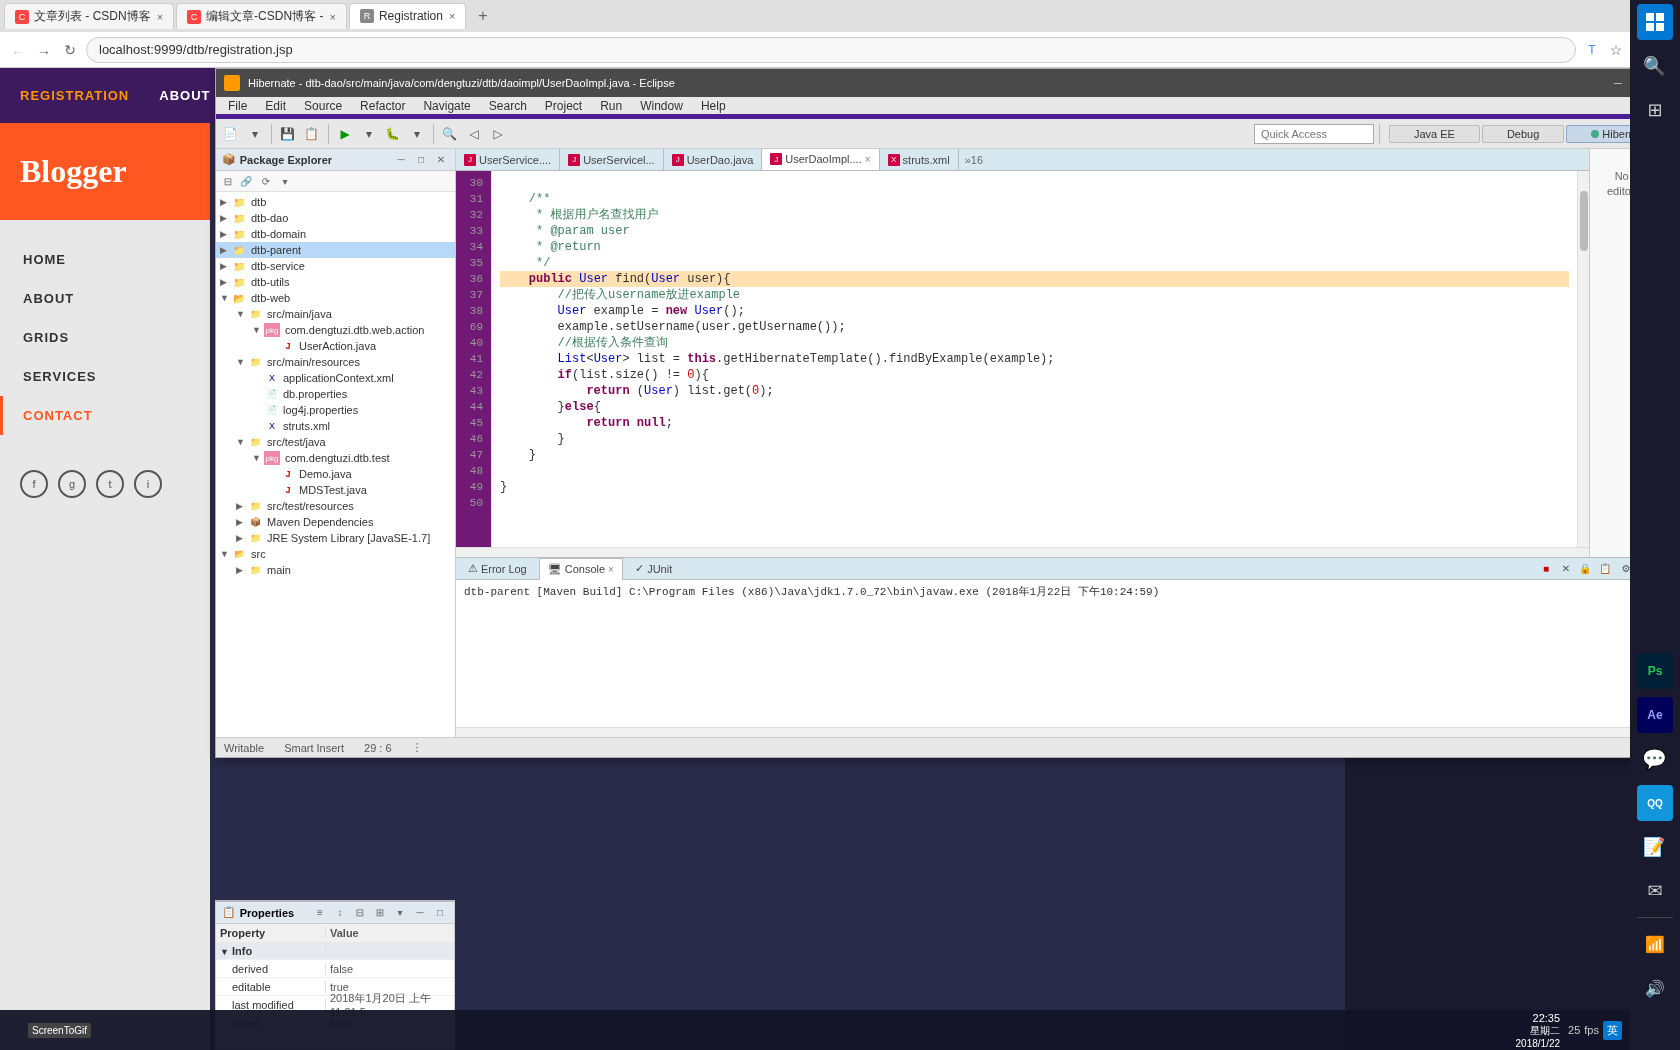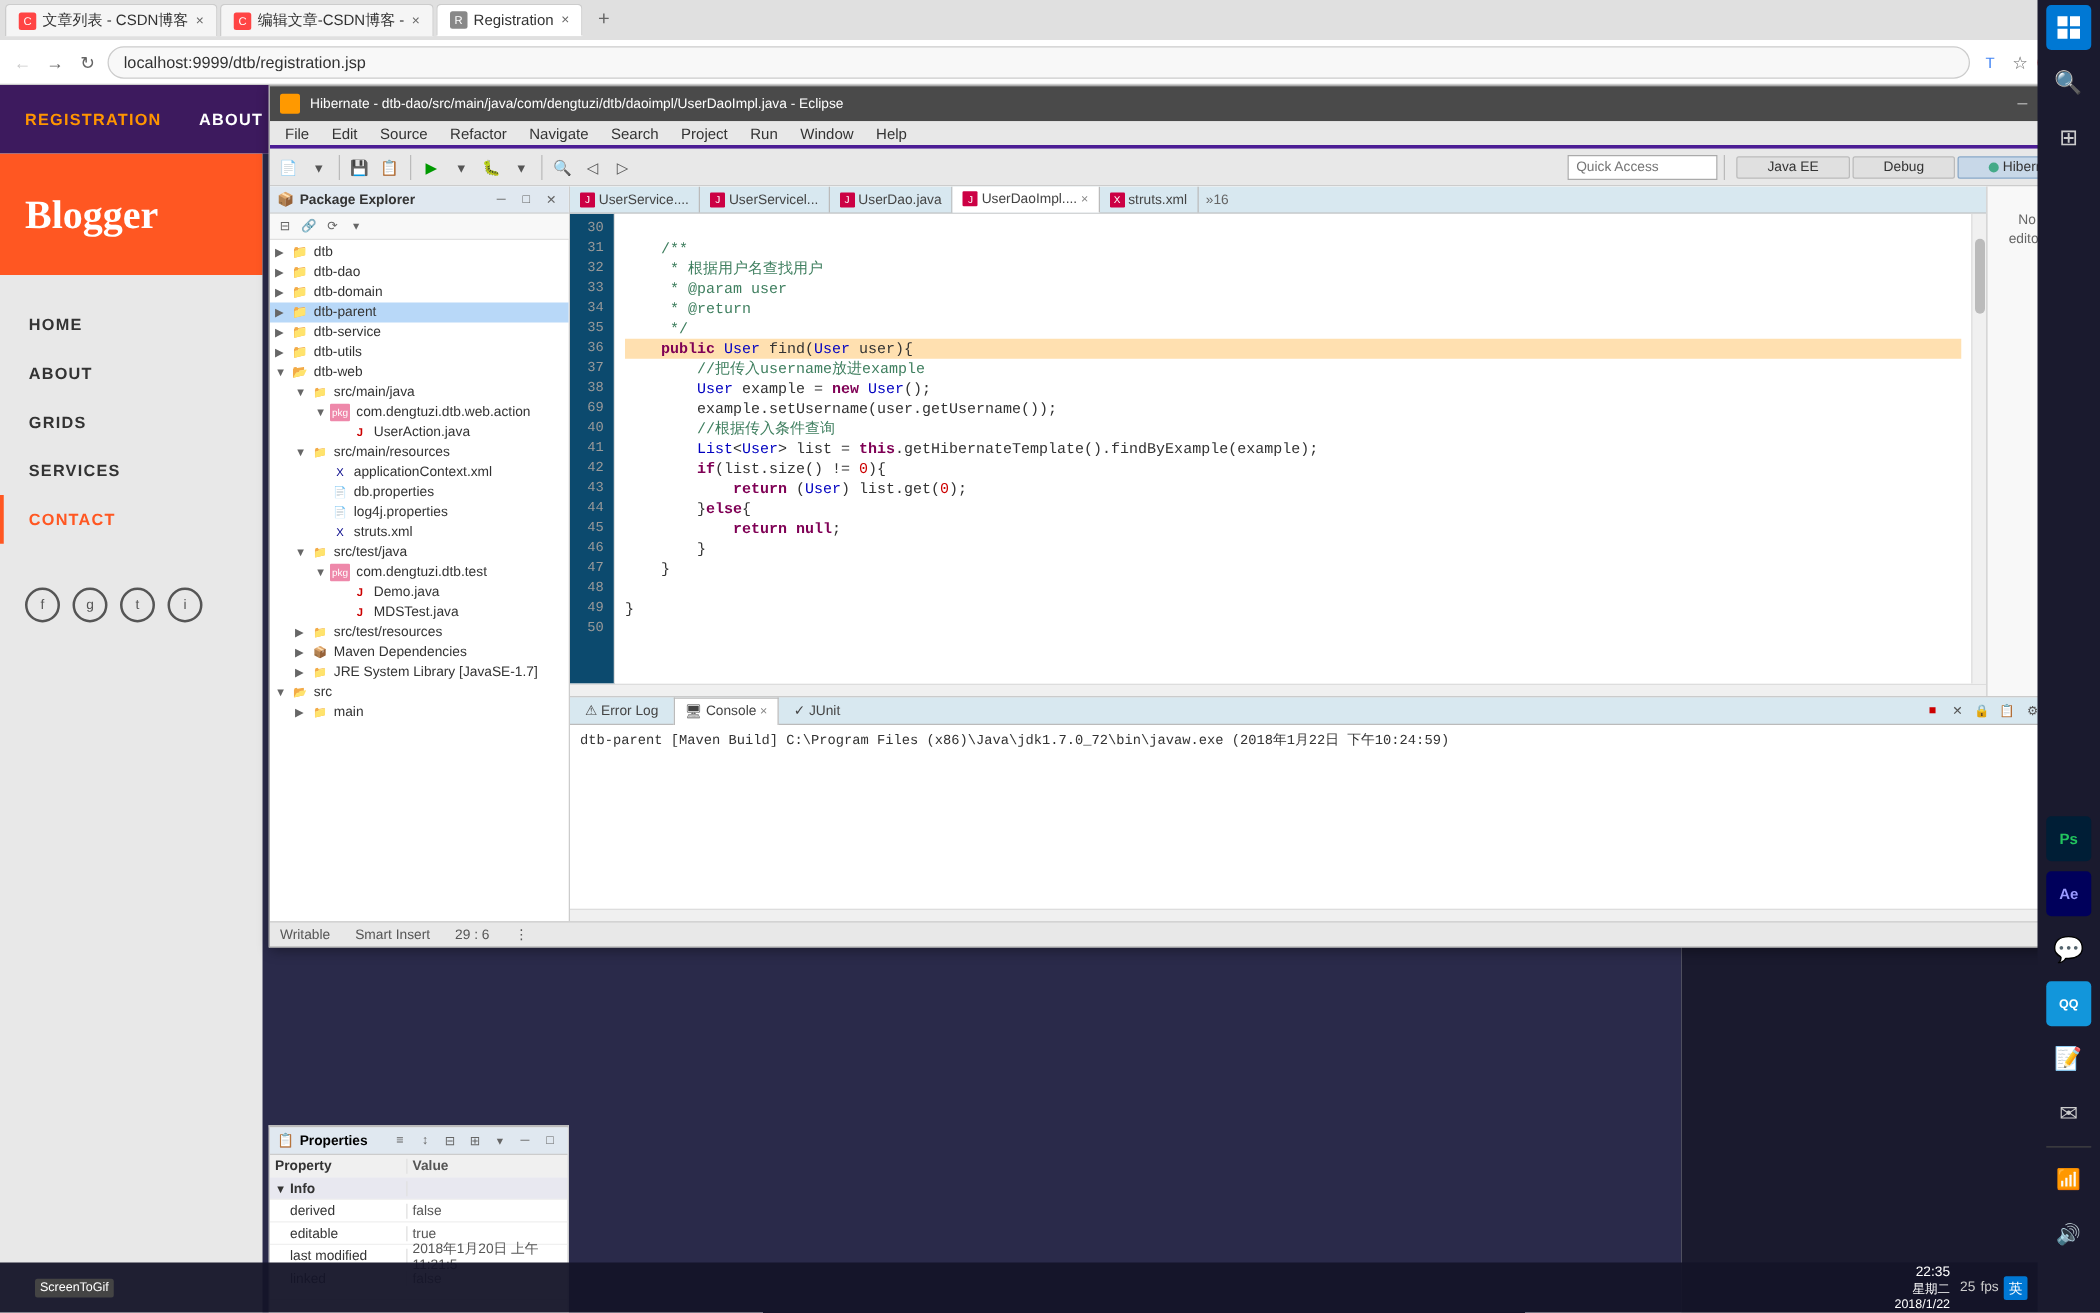--- a/index.html
+++ b/index.html
@@ -183,21 +183,21 @@
     .eclipse-title-text { flex: 1; font-size: 11px; }
     .eclipse-win-btns { display: flex; gap: 4px; }
     .eclipse-win-btn { width: 18px; height: 18px; display: flex; align-items: center; justify-content: center; cursor: pointer; font-size: 11px; color: #ccc; }
 
     .eclipse-menubar {
       background: #e8e8e8;
       height: 22px;
       display: flex;
       align-items: center;
       padding: 0 4px;
-      border-bottom: 3px solid #4c1d95;
+      border-bottom: 5px solid #4c1d95;
       gap: 2px;
     }
     .eclipse-menu-item {
       padding: 0 8px;
       font-size: 12px;
       color: #333;
       cursor: pointer;
       height: 22px;
       display: flex;
       align-items: center;
@@ -344,21 +344,21 @@
 
     .code-editor {
       flex: 1;
       overflow: hidden;
       display: flex;
       font-family: 'Courier New', monospace;
       font-size: 12px;
       background: #fff;
     }
     .line-numbers {
-      background: #0c4a6e;
+      background: #701a75;
       border-right: 1px solid #e0e0e0;
       padding: 4px 8px 4px 4px;
       color: #999;
       font-size: 11px;
       line-height: 16px;
       user-select: none;
       min-width: 36px;
       text-align: right;
     }
     .code-content {

